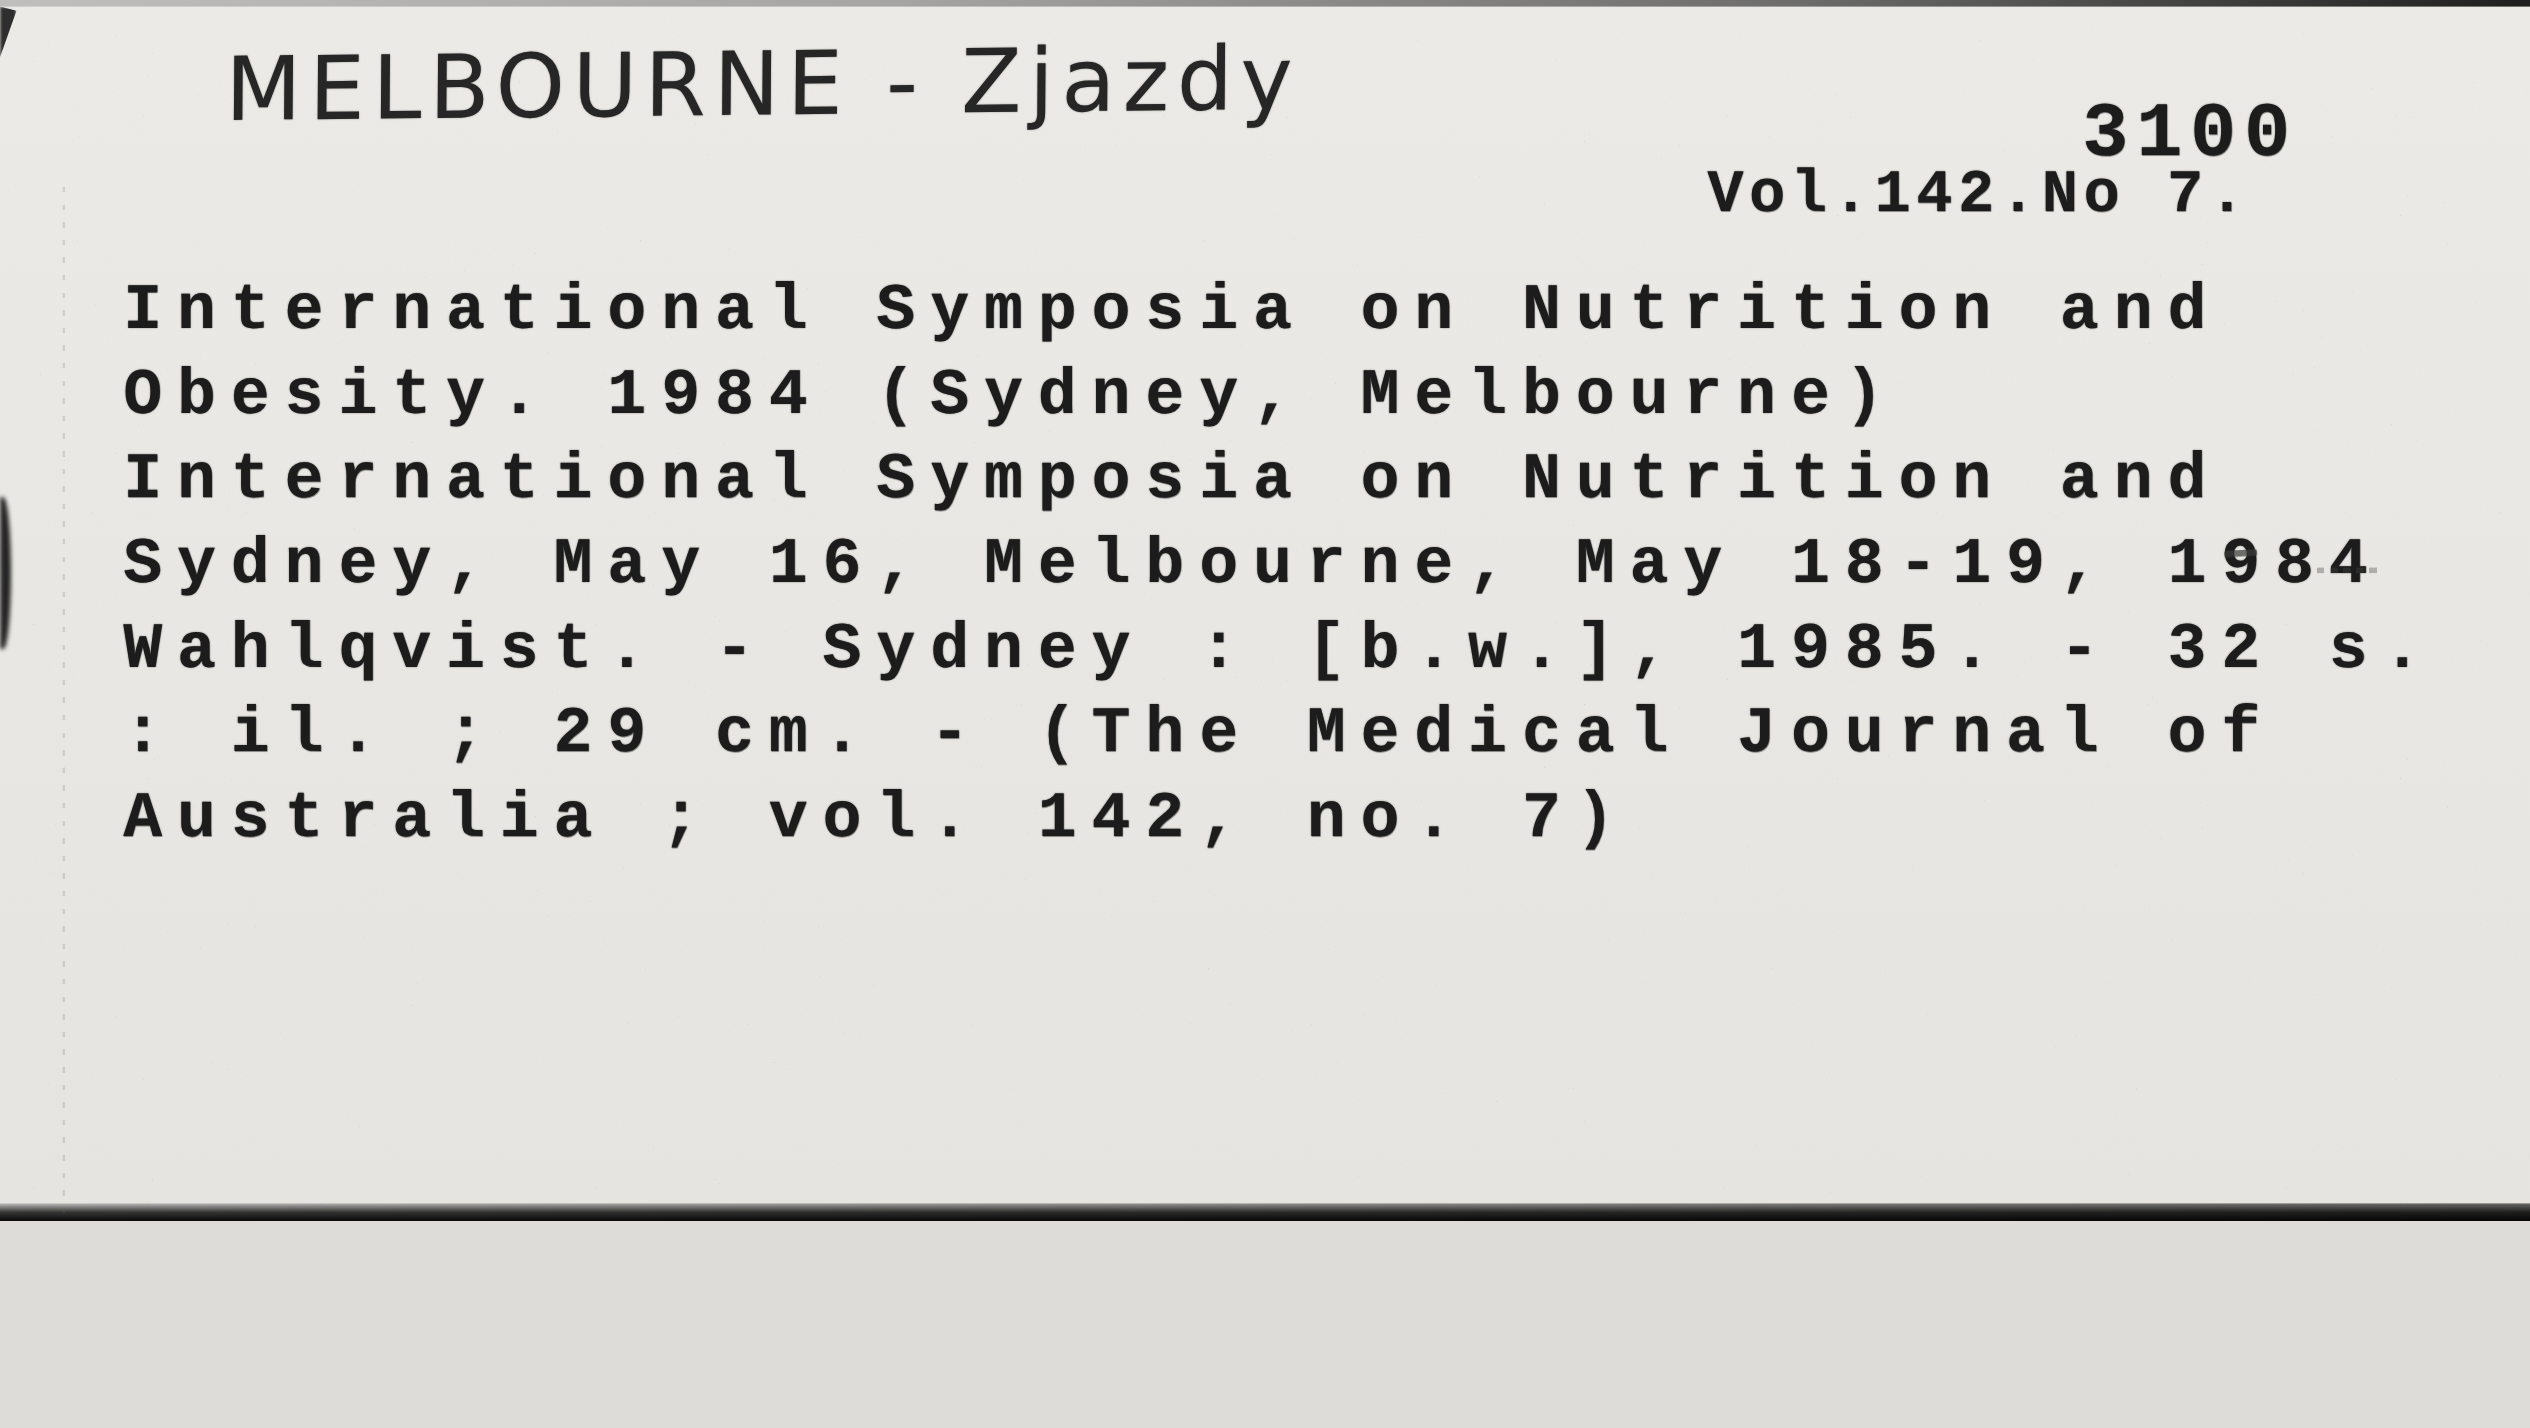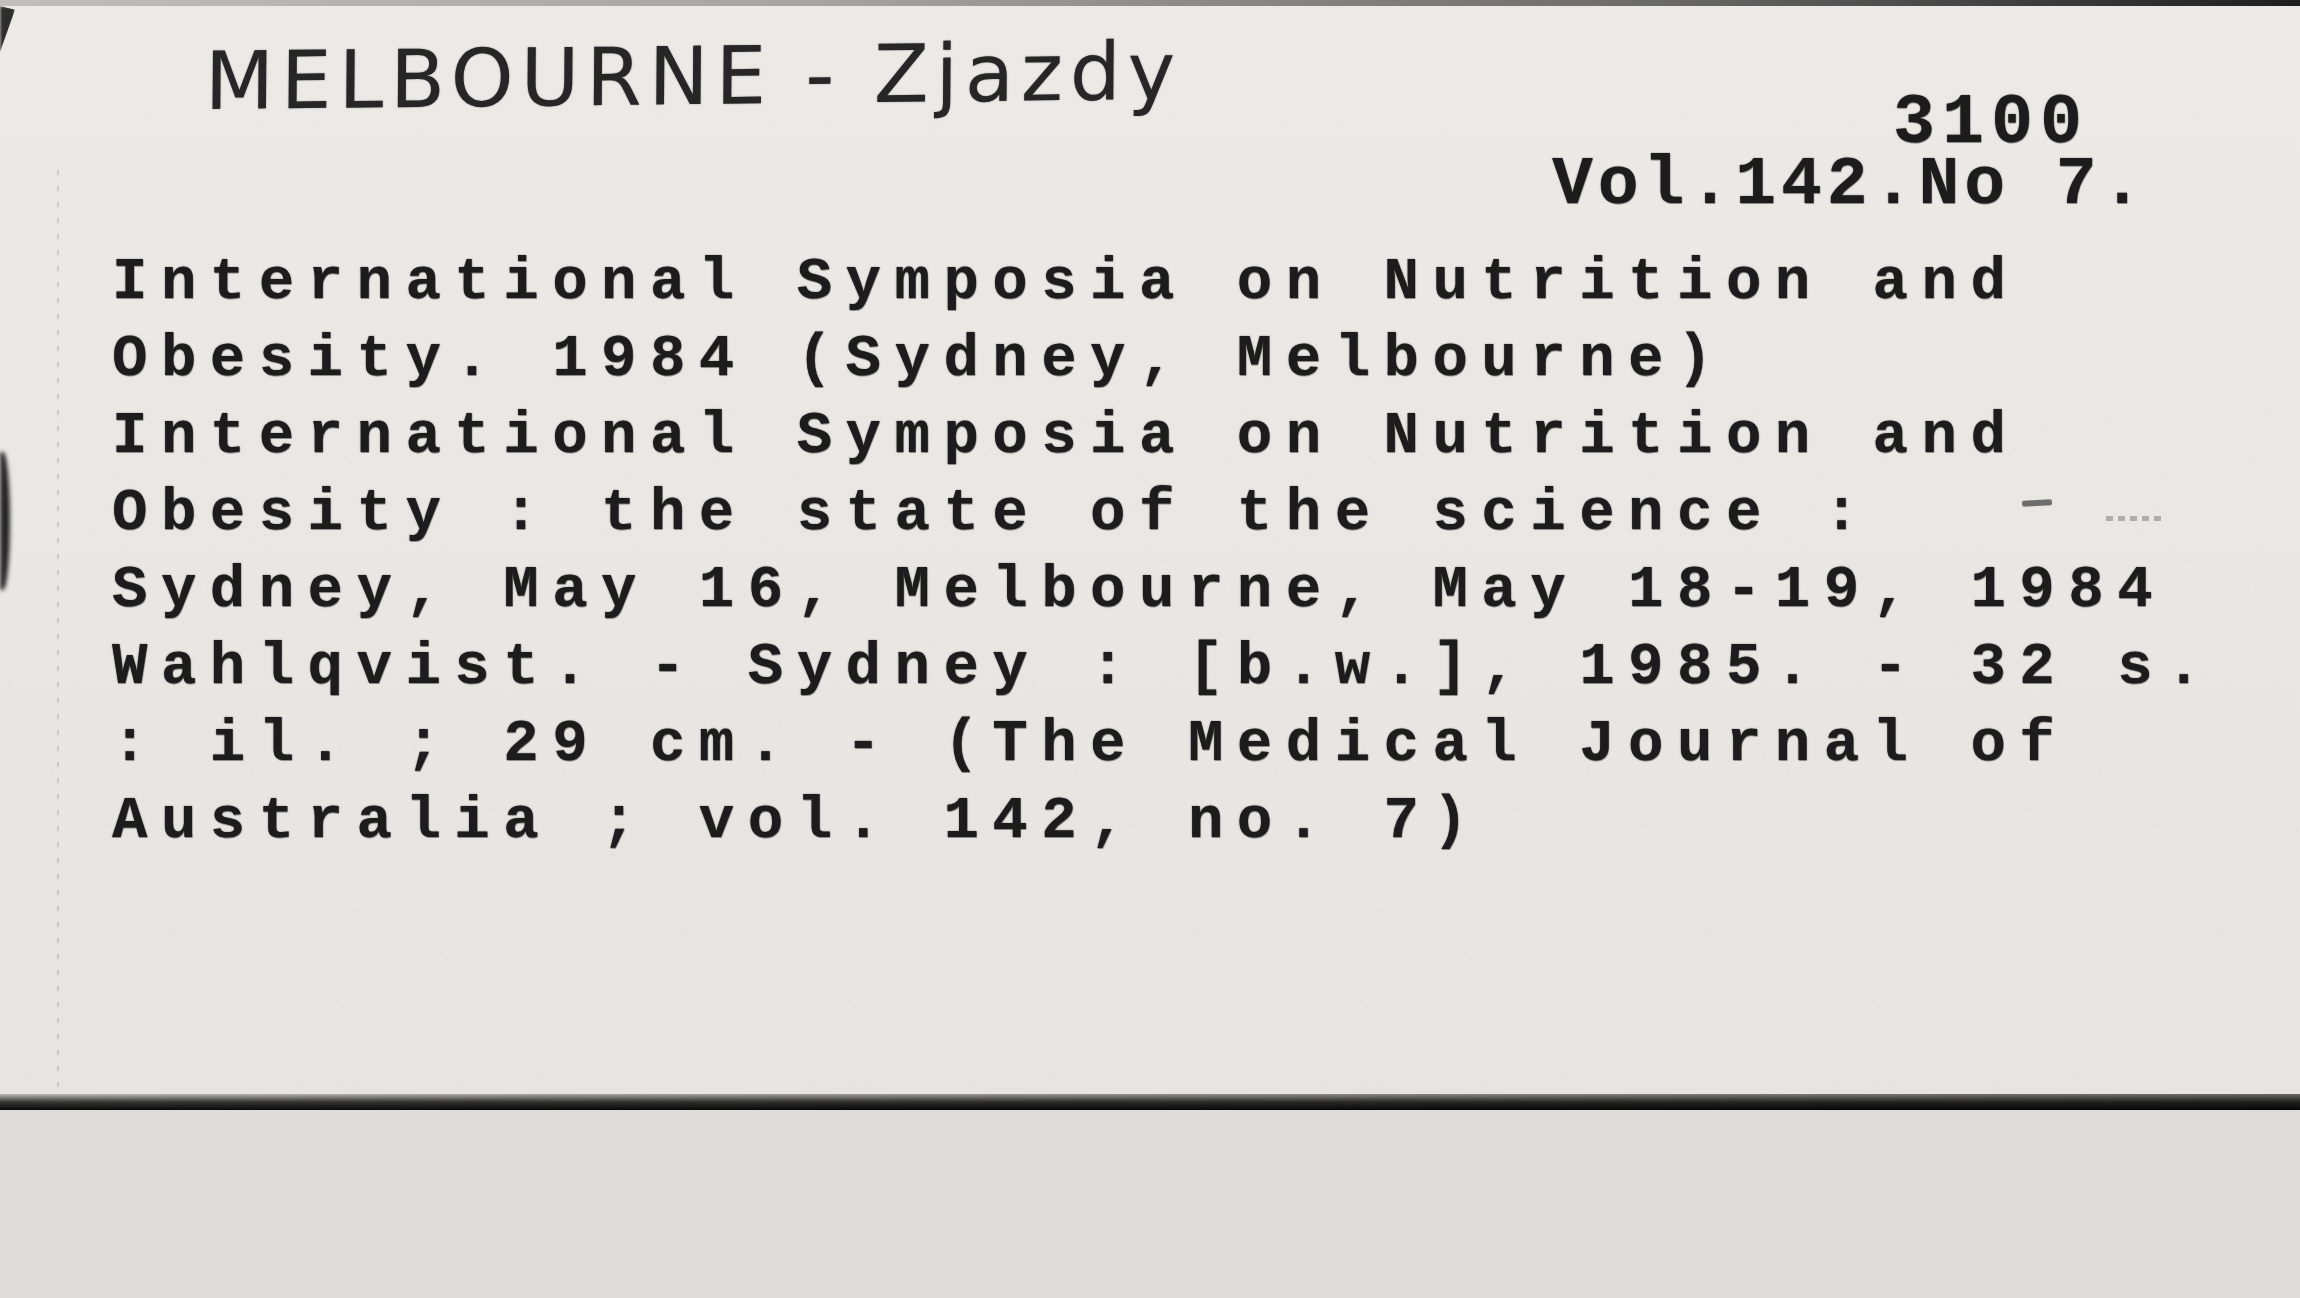--- a/index.html
+++ b/index.html
@@ -46,21 +46,21 @@
     position: absolute;
     left: 1893px;
     top: 84px;
     font-size: 70px;
     letter-spacing: 7px;
   }
   .volref {
     position: absolute;
     left: 1552px;
     top: 146px;
-    font-size: 68px;
+    font-size: 55px;
     letter-spacing: 5px;
   }
 
   .entry-body {
     position: absolute;
     left: 112px;
     top: 244px;
     font-size: 59px;
     letter-spacing: 13.5px;
   }
@@ -152,21 +152,20 @@
   <div class="handwriting">MELBOURNE - Zjazdy</div>
 
   <div class="tw catnum">3100</div>
 
   <div class="tw volref">Vol.142.No 7.</div>
 
   <div class="tw entry-body">
     <div class="line">International Symposia on Nutrition and</div>
     <div class="line">Obesity. 1984 (Sydney, Melbourne)</div>
     <div class="line">International Symposia on Nutrition and</div>
-    <div class="line">Obesity : the state of the science :</div>
     <div class="line">Sydney, May 16, Melbourne, May 18-19, 1984</div>
     <div class="line">Wahlqvist. - Sydney : [b.w.], 1985. - 32 s.</div>
     <div class="line">: il. ; 29 cm. - (The Medical Journal of</div>
     <div class="line">Australia ; vol. 142, no. 7)</div>
   </div>
 
   <div class="edge-top"></div>
   <div class="edge-bottom"></div>
   <div class="edge-right-low"></div>
   <div class="corner-top-left"></div>

